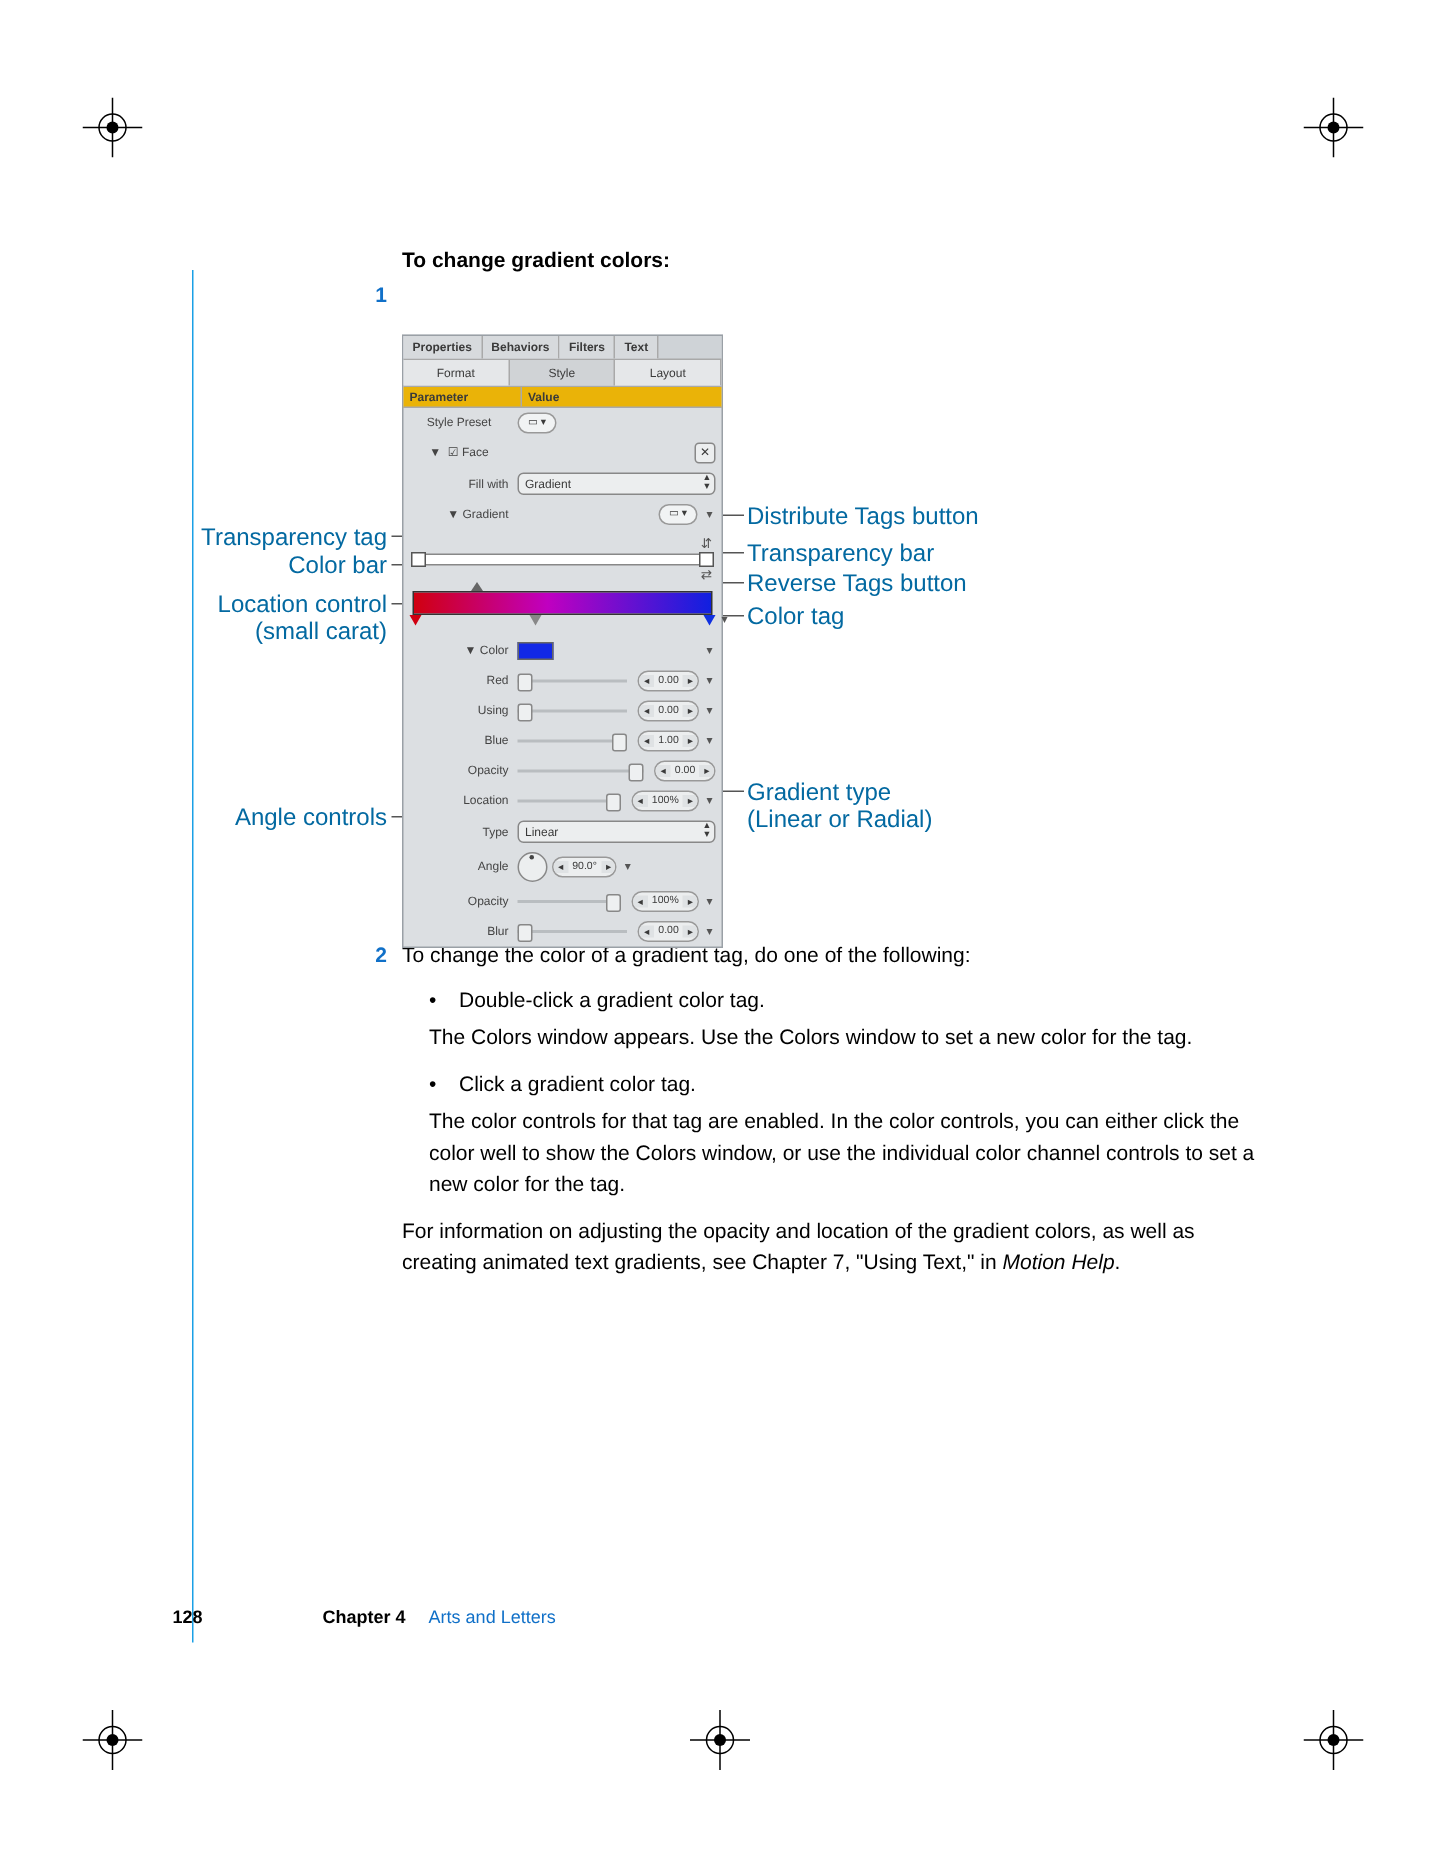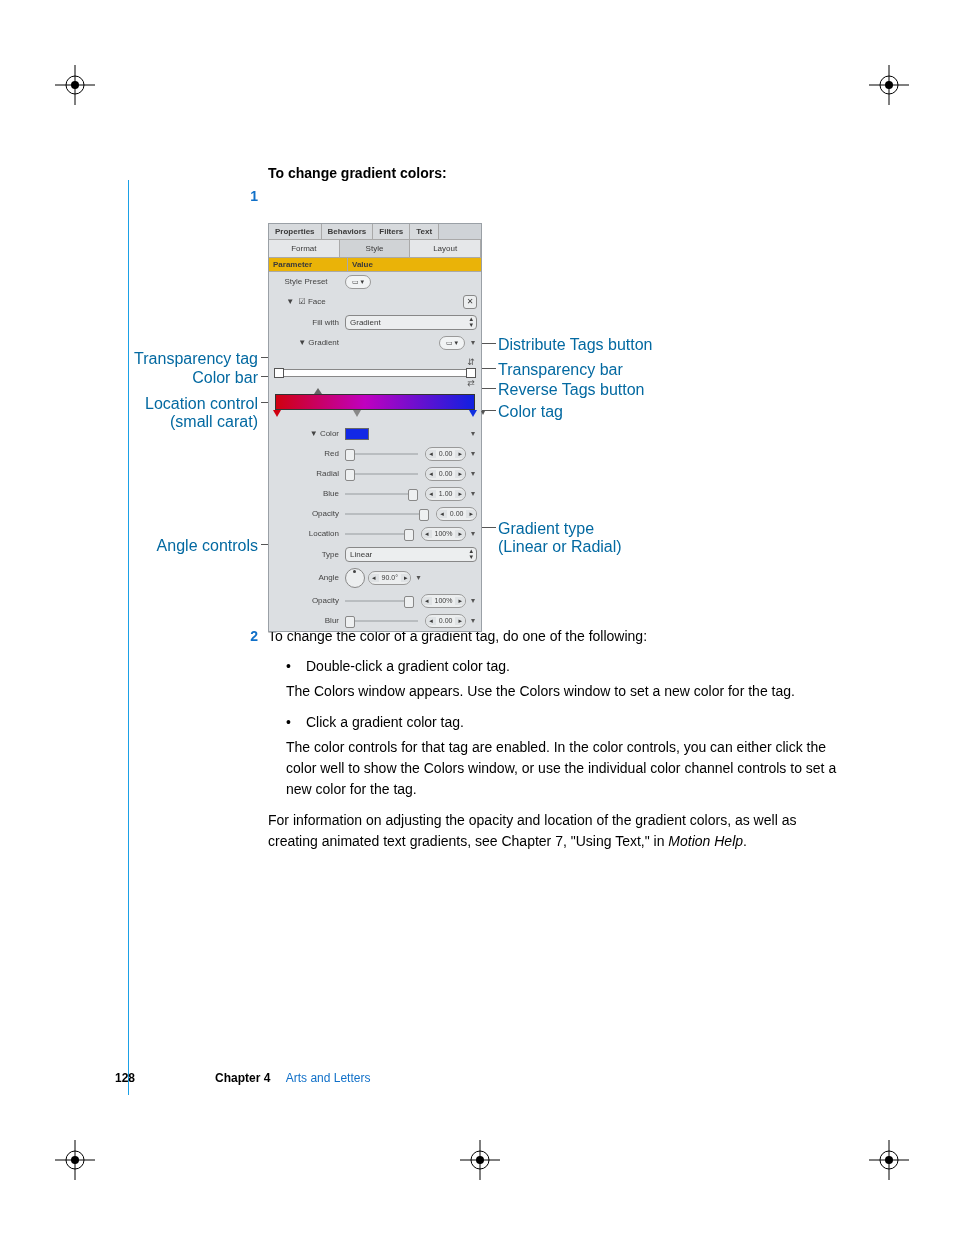--- a/index.html
+++ b/index.html
@@ -386,21 +386,21 @@
             </div>
           <div class="stepper">
               <span class="l">◂</span>
               <span>0.00</span>
               <span class="r">▸</span>
             </div>
           <span class="menu-dot">▾</span>
         </div>
       </div>
       <div class="row">
-        <div class="lbl">Radial</div>
+        <div class="lbl">Using</div>
         <div class="ctrl-area">
           <div class="slider">
               <div class="track"></div>
               <div class="thumb" style="left:0;"></div>
             </div>
           <div class="stepper">
               <span class="l">◂</span>
               <span>0.00</span>
               <span class="r">▸</span>
             </div>

